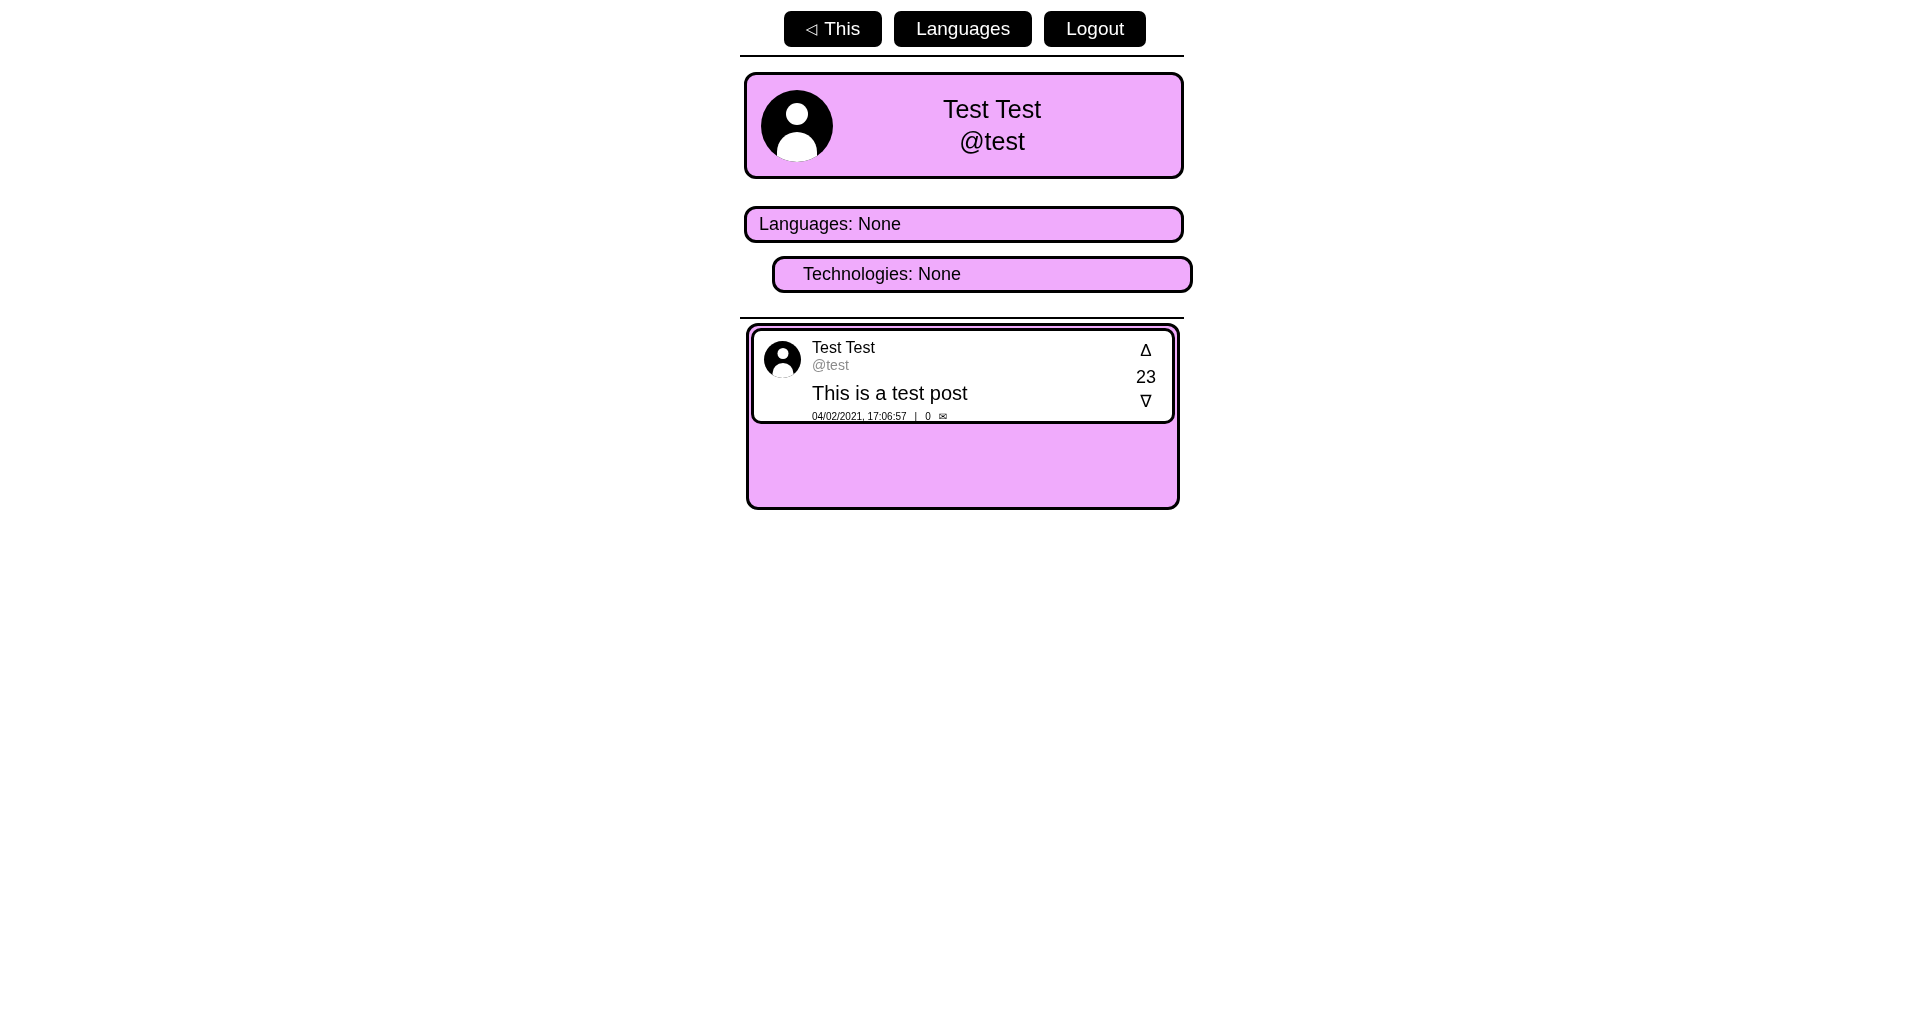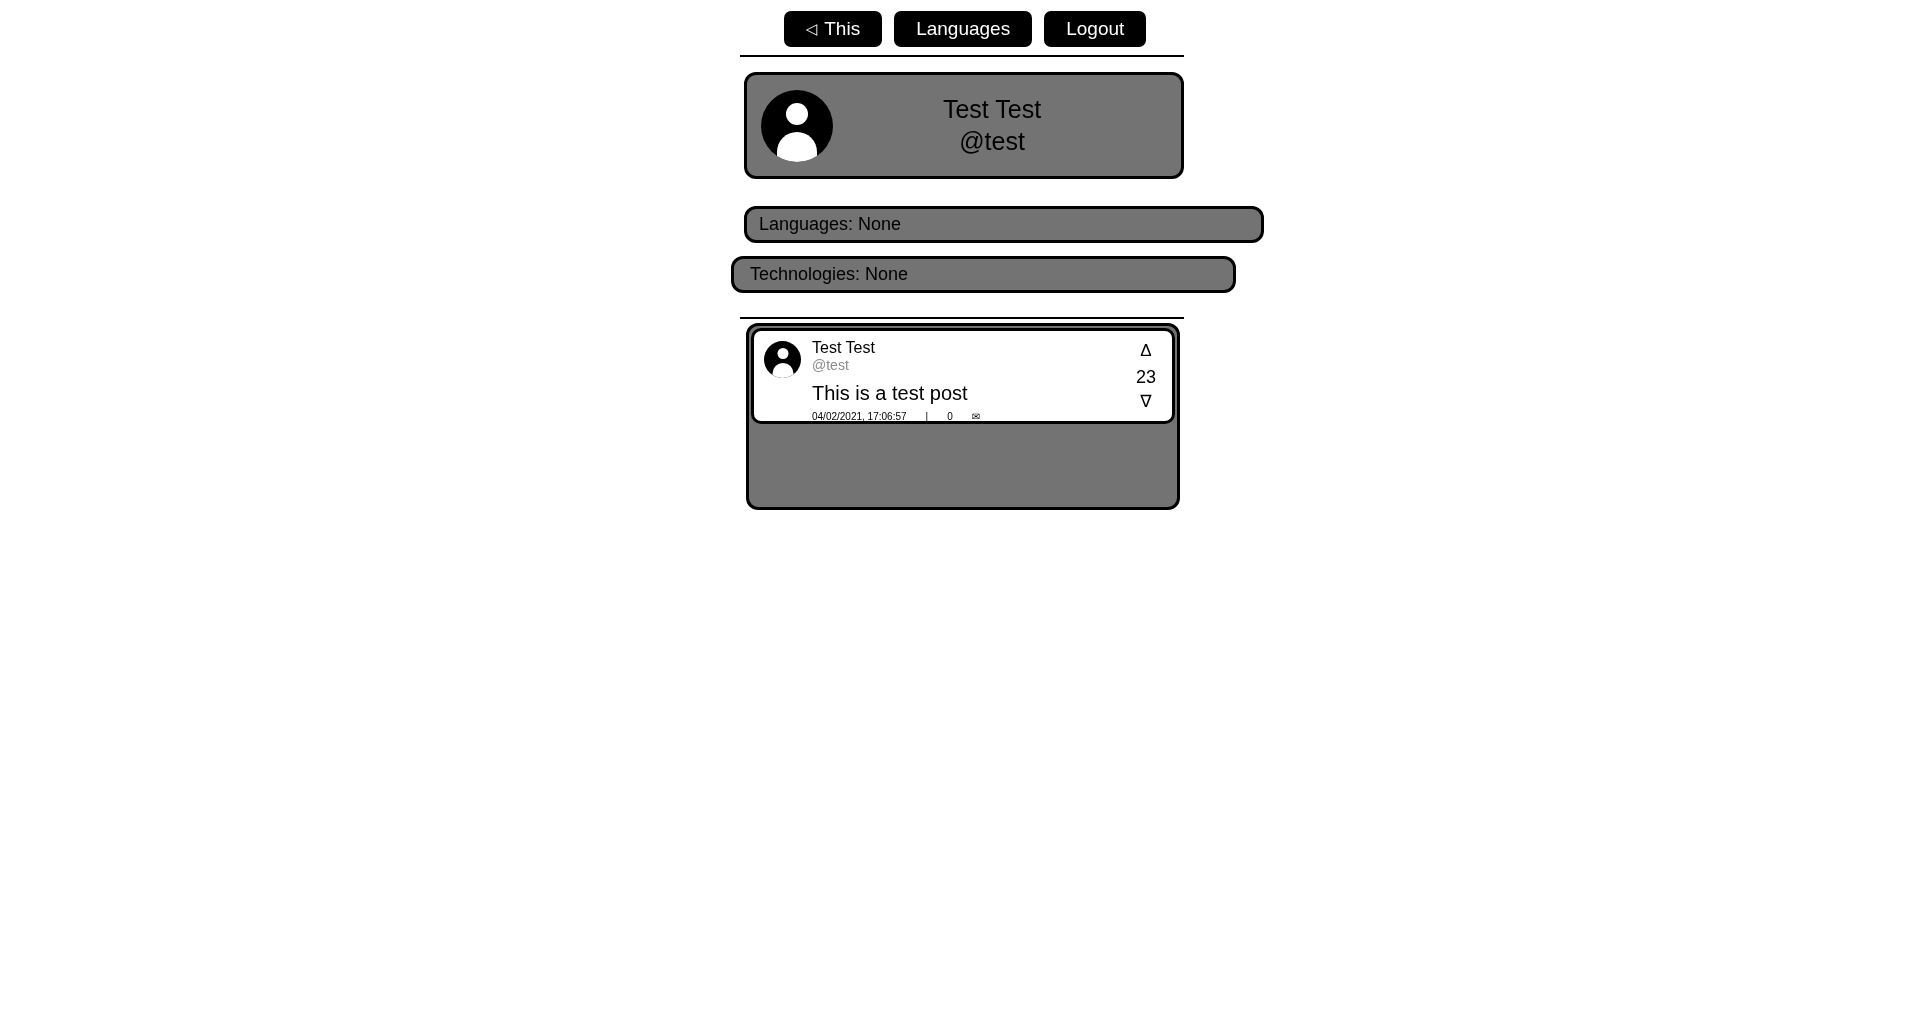--- a/index.html
+++ b/index.html
@@ -56,21 +56,21 @@
     width: 444px;
     border-top: 2px solid #000000;
     height: 0;
   }
   #hr-top { top: 55px; }
   #hr-mid { top: 317px; }
 
   
   .card {
     position: absolute;
-    background: #737373;
+    background: #f0abfc;
     border: 3px solid #000000;
     border-radius: 12px;
     box-sizing: border-box;
   }
   #profile-card {
     left: 744px;
     top: 72px;
     width: 440px;
     height: 107px;
     display: flex;
@@ -118,35 +118,35 @@
     font-size: 25px;
   }
   .profile-handle {
     font-size: 25px;
   }
 
   
   #languages-row {
     left: 744px;
     top: 206px;
-    width: 520px;
+    width: 440px;
     height: 37px;
     display: flex;
     align-items: center;
     padding-left: 12px;
     font-size: 18px;
   }
   #technologies-row {
-    left: 731px;
+    left: 772px;
     top: 256px;
-    width: 505px;
+    width: 421px;
     height: 37px;
     display: flex;
     align-items: center;
-    padding-left: 16px;
+    padding-left: 28px;
     font-size: 18px;
   }
 
   
   #post-card {
     left: 746px;
     top: 323px;
     width: 434px;
     height: 187px;
     padding: 0;
@@ -211,21 +211,21 @@
   }
   .post-text {
     font-size: 20px;
     margin-top: 8px;
   }
   .post-meta {
     font-size: 10px;
     margin-top: 6px;
     display: flex;
     align-items: center;
-    gap: 19px;
+    gap: 8px;
     color: #000000;
   }
   .post-meta .sep { color: #000000; }
   .post-meta .cmt-icon { font-size: 10px; }
   .vote-col {
     position: absolute;
     right: 10px;
     top: 8px;
     width: 32px;
     text-align: center;

